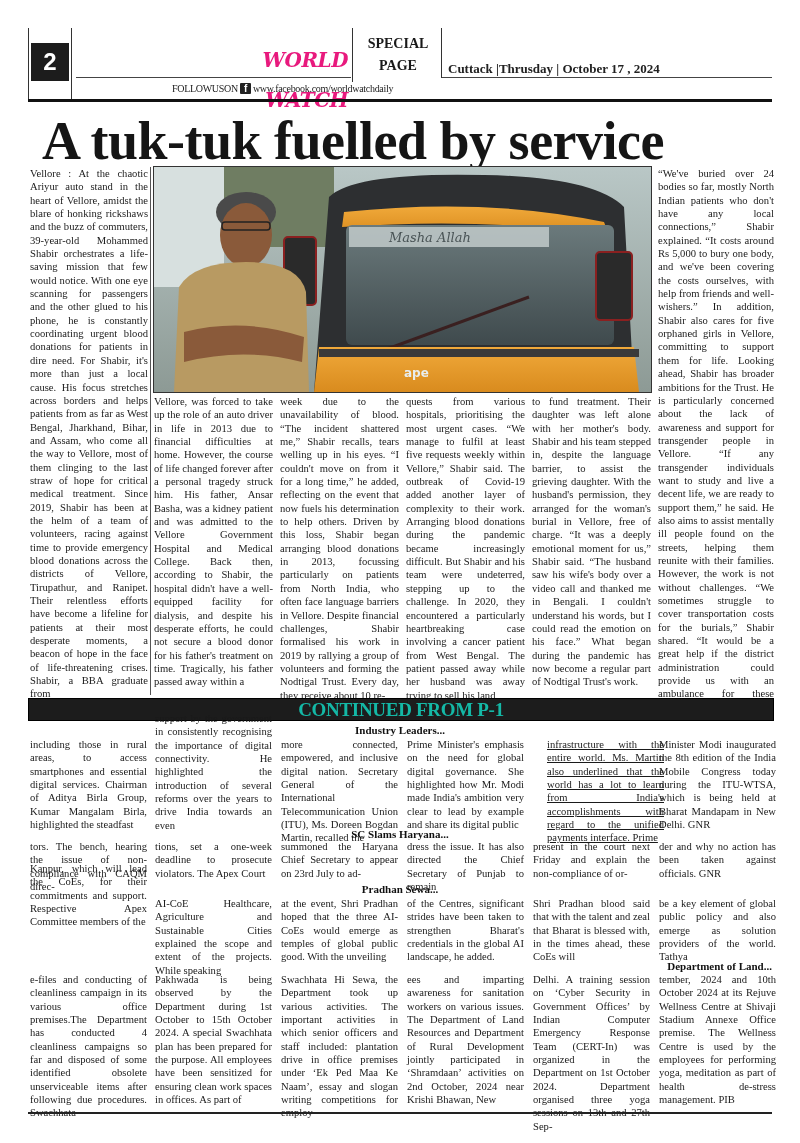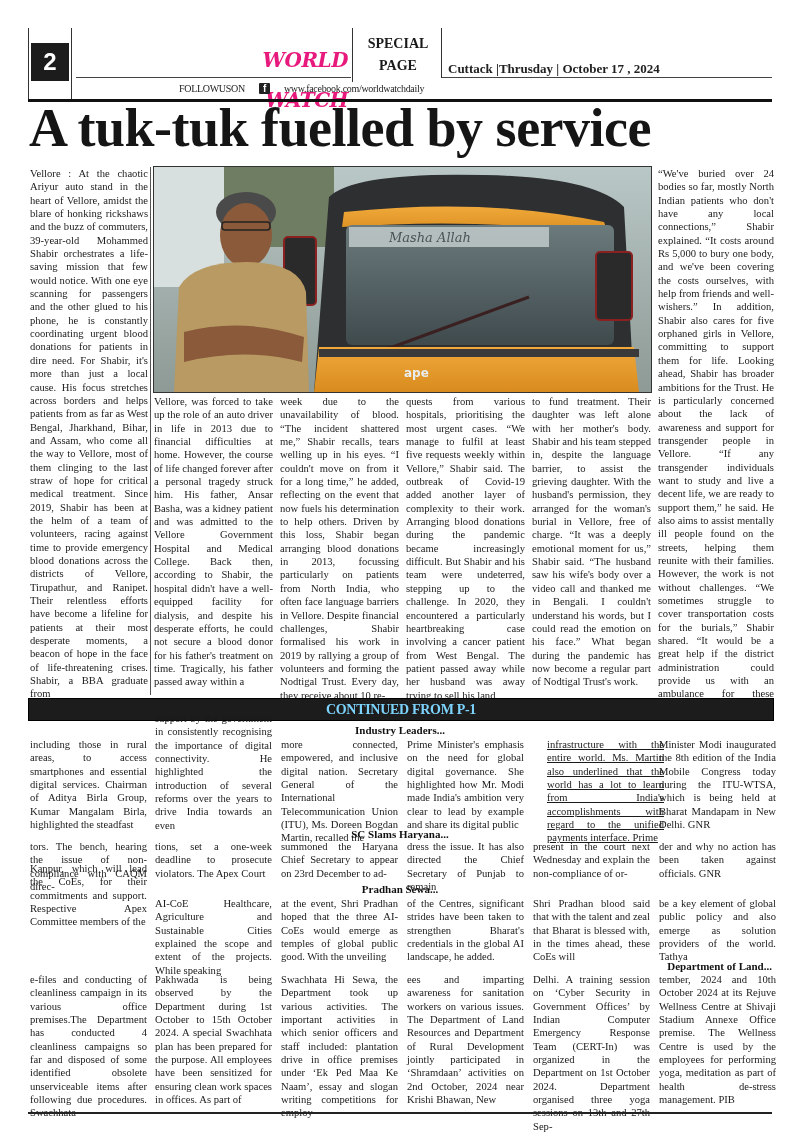--- a/index.html
+++ b/index.html
@@ -10,21 +10,21 @@
     .mast .vline-l { position: absolute; left: 0; top: 0; width: 1px; height: 72px; background: #333; }
     .mast .vline-2 { position: absolute; left: 43px; top: 0; width: 1px; height: 72px; background: #333; }
     .page-num { position: absolute; left: 3px; top: 15px; width: 38px; height: 38px; background: #1c1c1c; color: #fff; font-family: "Liberation Sans", sans-serif; font-weight: bold; font-size: 24px; line-height: 38px; text-align: center; }
     .logo { position: absolute; left: 190px; top: 12px; width: 130px; height: 40px; color: #e8197d; font-family: "DejaVu Serif", serif; font-weight: bold; font-size: 20px; letter-spacing: -0.5px; font-style: italic; line-height: 40px; text-align: right; }
     .rule-left { position: absolute; left: 48px; top: 49px; width: 275px; height: 1px; background: #444; }
     .vline-3 { position: absolute; left: 324px; top: 0; width: 1px; height: 54px; background: #333; }
     .special { position: absolute; left: 330px; top: 5px; width: 80px; text-align: center; font-family: "Liberation Serif", serif; font-weight: bold; font-size: 14px; line-height: 22px; color: #1a1a1a; }
     .vline-4 { position: absolute; left: 413px; top: 0; width: 1px; height: 50px; background: #333; }
     .dateline { position: absolute; left: 420px; top: 33px; font-family: "Liberation Serif", serif; font-weight: bold; font-size: 13px; color: #222; }
     .rule-right { position: absolute; left: 414px; top: 49px; width: 330px; height: 1px; background: #444; }
-    .follow { position: absolute; left: 151px; top: 55px; font-family: "Liberation Serif", serif; font-size: 10px; color: #222; display: flex; align-items: center; gap: 14px; letter-spacing: -0.3px; }
+    .follow { position: absolute; left: 144px; top: 55px; font-family: "Liberation Serif", serif; font-size: 10px; color: #222; display: flex; align-items: center; gap: 2px; letter-spacing: -0.3px; }
     .fb-icon { display: inline-block; width: 11px; height: 11px; background: #222; color: #fff; font-family: "Liberation Sans", sans-serif; font-weight: bold; font-size: 10px; line-height: 12px; text-align: center; border-radius: 1px; }
     .mast-bottom { position: absolute; left: 0; top: 71px; width: 744px; height: 3px; background: #111; }
 
     
     .headline { position: absolute; left: 28px; top: 98px; width: 744px; font-family: "Liberation Serif", serif; font-weight: bold; font-size: 54px; line-height: 58px; letter-spacing: -0.5px; color: #151515; white-space: nowrap; }
 
     
     .col { position: absolute; font-family: "Liberation Serif", serif; font-size: 10.6px; line-height: 13.35px; text-align: justify; color: #1a1a1a; hyphens: none; }
     .col p { margin: 0; }
     .col-a { left: 30px; top: 167px; width: 118px; height: 530px; }
@@ -32,21 +32,21 @@
     .col-c { left: 280px; top: 395px; width: 119px; }
     .col-d { left: 406px; top: 395px; width: 119px; }
     .col-e { left: 532px; top: 395px; width: 119px; }
     .col-f { left: 658px; top: 167px; width: 116px; }
     .vsep { position: absolute; width: 1px; background: #555; }
 
     .photo { position: absolute; left: 153px; top: 166px; width: 497px; height: 225px; overflow: hidden; border: 1px solid #333; }
     .photo svg { display: block; }
 
     
-    .cont-band { position: absolute; left: 28px; top: 698px; width: 744px; height: 21px; background: #1c1c1c; border: 1px solid #000; color: #7dd3fc; font-family: "Liberation Serif", serif; font-weight: bold; font-size: 14px; line-height: 21px; text-align: center; letter-spacing: -0.3px; }
+    .cont-band { position: absolute; left: 28px; top: 698px; width: 744px; height: 21px; background: #1c1c1c; border: 1px solid #000; color: #14b8a6; font-family: "Liberation Serif", serif; font-weight: bold; font-size: 19px; line-height: 21px; text-align: center; letter-spacing: -0.3px; }
     .subhead { position: absolute; left: 28px; width: 744px; text-align: center; font-family: "Liberation Serif", serif; font-weight: bold; font-size: 11px; line-height: 12px; color: #111; }
     .sub-col { position: absolute; font-family: "Liberation Serif", serif; font-size: 10.6px; line-height: 13.35px; text-align: justify; color: #1a1a1a; }
     .sub-col p { margin: 0; }
     .bottom-rule { position: absolute; left: 28px; top: 1112px; width: 744px; height: 2px; background: #222; }
   </style>
 </head>
 <body>
 
 <div class="mast">
   <div class="vline-l"></div>
@@ -63,21 +63,21 @@
   <div class="dateline">Cuttack |Thrusday | October 17 , 2024</div>
   <div class="rule-right"></div>
   <div class="follow">
     <span>FOLLOWUSON</span>
     <span class="fb-icon">f</span>
     <span>www.facebook.com/worldwatchdaily</span>
   </div>
   <div class="mast-bottom"></div>
 </div>
 
-<h1 class="headline" style="margin:1px">A tuk-tuk fuelled by service</h1>
+<h1 class="headline" style="margin:14px">A tuk-tuk fuelled by service</h1>
 
 <div class="photo">
   <svg width="497" height="225" viewBox="0 0 497 225" xmlns="http://www.w3.org/2000/svg">
     <defs>
       <linearGradient id="bg" x1="0" y1="0" x2="0" y2="1">
         <stop offset="0" stop-color="#b9c7c6"></stop>
         <stop offset="1" stop-color="#8d9a95"></stop>
       </linearGradient>
       <linearGradient id="glass" x1="0" y1="0" x2="0" y2="1">
         <stop offset="0" stop-color="#6b7a7c"></stop>
@@ -157,27 +157,27 @@
       <p>Minister Modi inaugurated the 8th edition of the India Mobile Congress today during the ITU-WTSA, which is being held at Bharat Mandapam in New Delhi. GNR</p>
     </div>
     <div class="subhead" style="top: 828px;">SC Slams Haryana...</div>
     <div class="sub-col" style="left: 30px; top: 840px; width: 117px;">
       <p>tors. The bench, hearing the issue of non-compliance with CAQM direc-</p>
     </div>
     <div class="sub-col" style="left: 155px; top: 840px; width: 117px;">
       <p>tions, set a one-week deadline to prosecute violators. The Apex Court</p>
     </div>
     <div class="sub-col" style="left: 281px; top: 840px; width: 117px;">
-      <p>summoned the Haryana Chief Secretary to appear on 23rd December to ad-</p>
+      <p>summoned the Haryana Chief Secretary to appear on 23rd July to ad-</p>
     </div>
     <div class="sub-col" style="left: 407px; top: 840px; width: 117px;">
       <p>dress the issue. It has also directed the Chief Secretary of Punjab to remain</p>
     </div>
     <div class="sub-col" style="left: 533px; top: 840px; width: 117px;">
-      <p>present in the court next Wednesday and explain the non-compliance of or-</p>
+      <p>present in the court next Friday and explain the non-compliance of or-</p>
     </div>
     <div class="sub-col" style="left: 659px; top: 840px; width: 117px;">
       <p>der and why no action has been taken against officials. GNR</p>
     </div>
     <div class="subhead" style="top: 883px;">Pradhan Sewa...</div>
     <div class="sub-col" style="left: 30px; top: 862px; width: 117px;">
       <p>Kanpur, which will lead the CoEs, for their commitments and support. Respective Apex Committee members of the</p>
     </div>
     <div class="sub-col" style="left: 155px; top: 897px; width: 117px;">
       <p>AI-CoE Healthcare, Agriculture and Sustainable Cities explained the scope and extent of the projects. While speaking</p>

